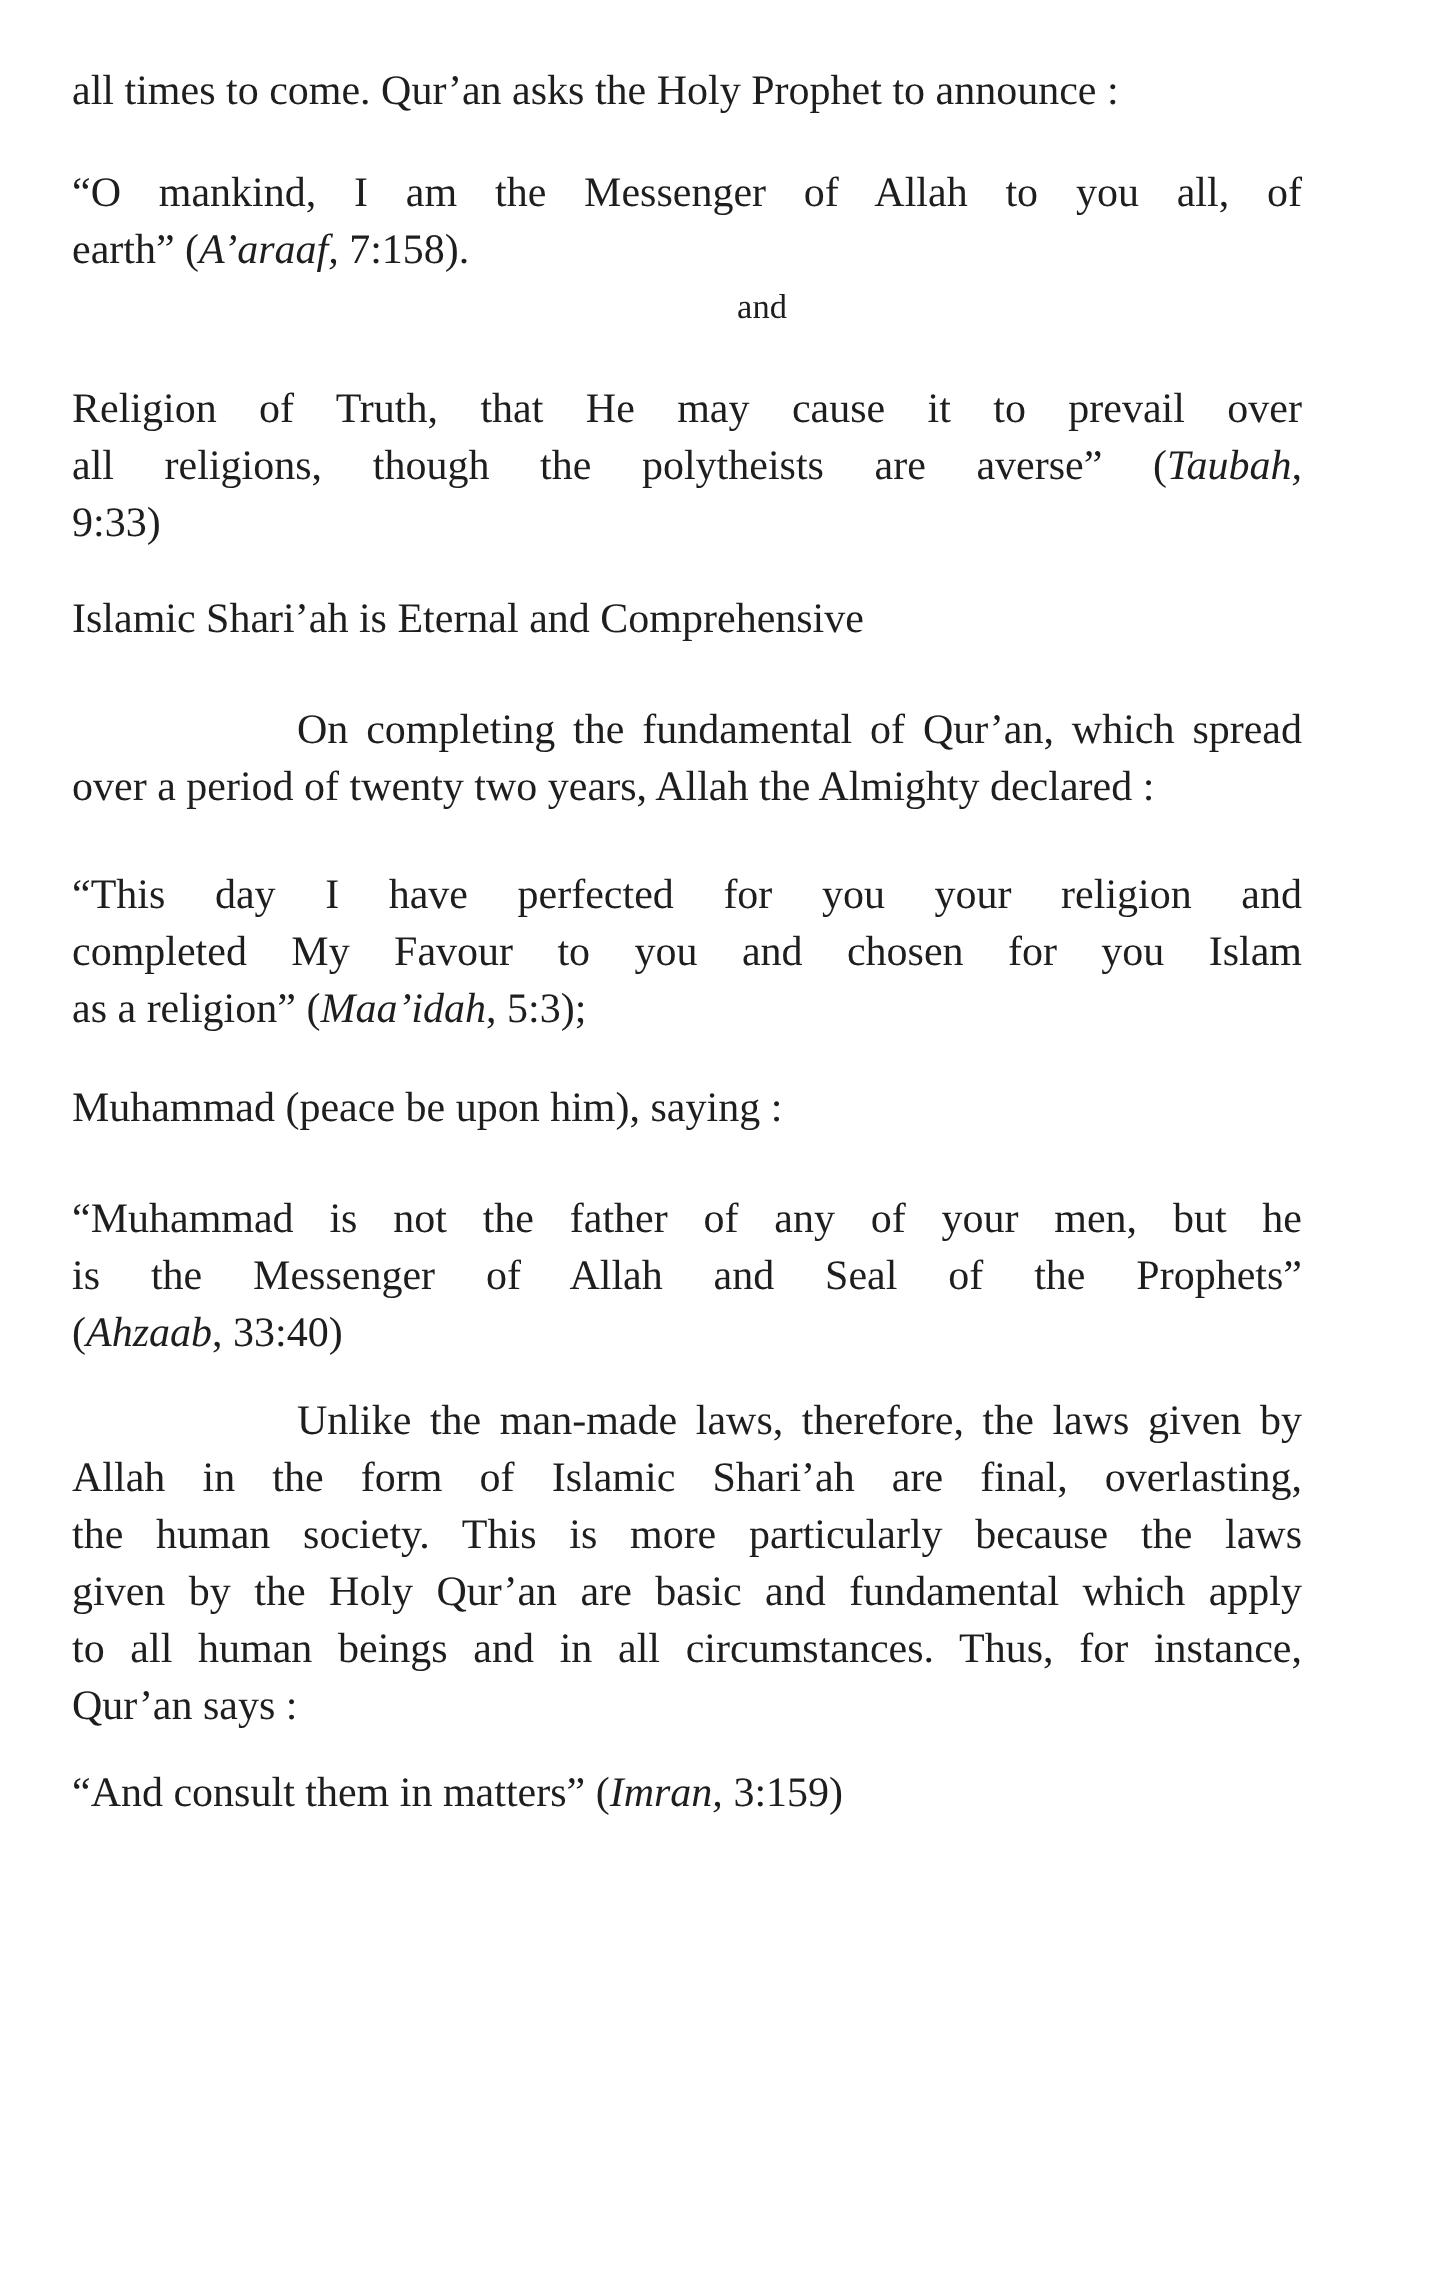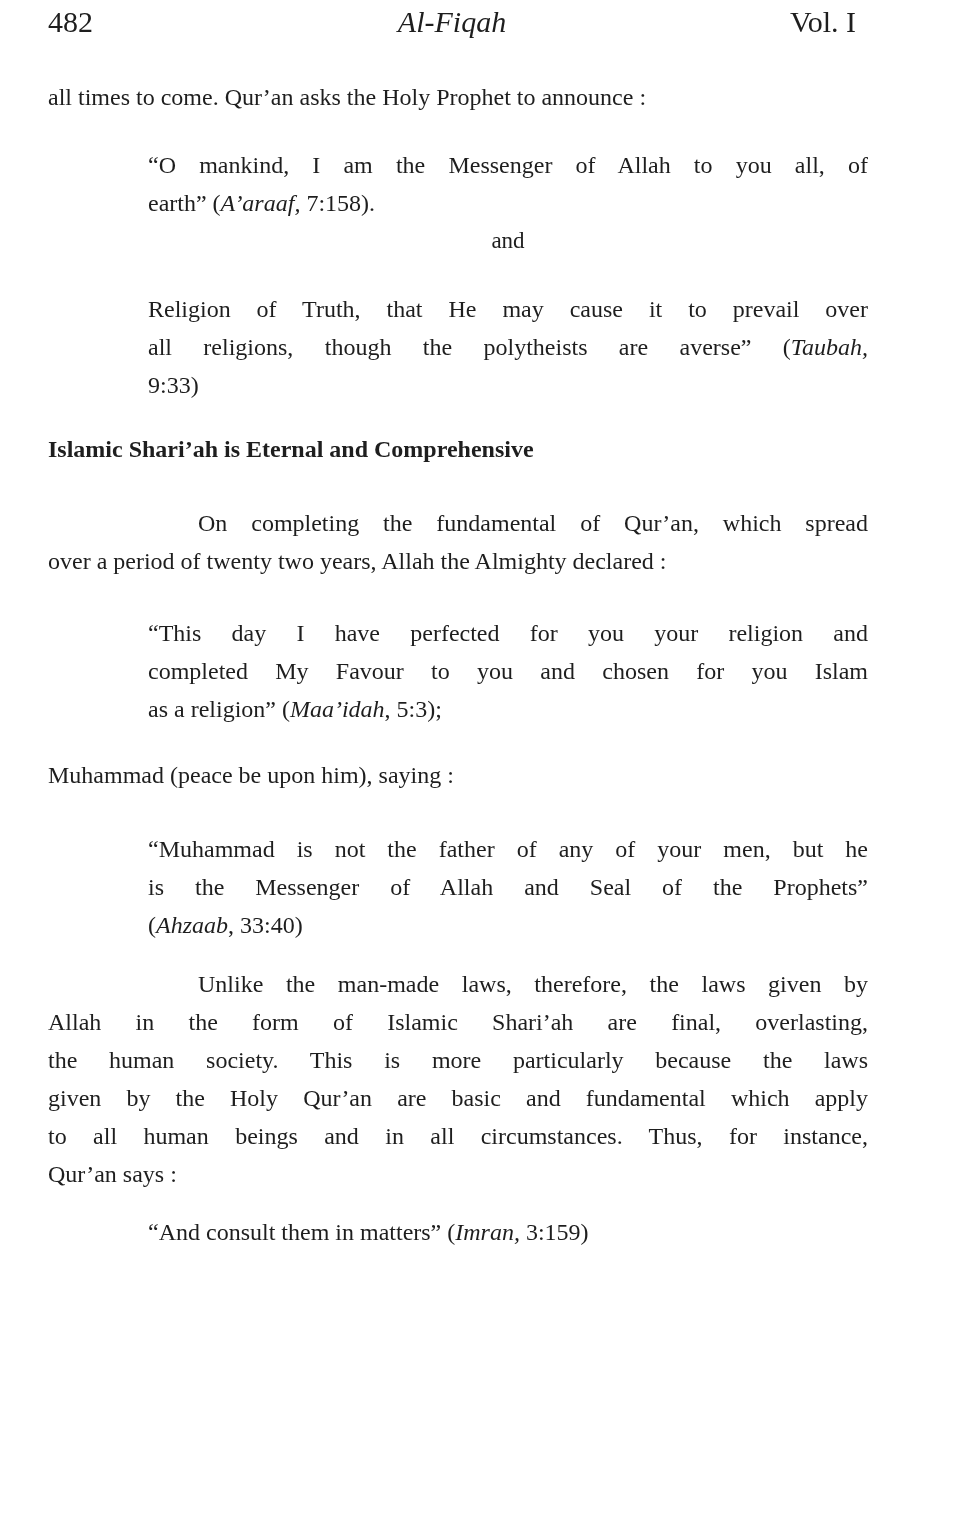--- a/index.html
+++ b/index.html
@@ -28,62 +28,57 @@
     align-items: baseline;
     font-size: 30px;
     line-height: 36px;
     padding-right: 12px;
   }
   .header .pg-num { text-align: left; }
   .header .title  { text-align: center; font-style: italic; }
   .header .vol    { text-align: right; }
   
   .block {
-    font-size: 24px;
+    font-size: 28px;
     line-height: 38px;
   }
   .jline { text-align: justify; text-align-last: justify; }
   .jline.last { text-align-last: left; }
   .it { font-style: italic; }
-  .quote { margin-left: 100px; }
+  .quote { }
   .indent-first .jline:first-child { text-indent: 150px; }
   .connector {
     margin-left: 100px;
     text-align: center;
     font-size: 23px;
     line-height: 38px;
   }
   .heading {
-    font-weight: bold;
-    font-size: 24px;
+    font-weight: normal;
+    font-size: 28px;
     line-height: 38px;
   }
   
   .b-p1     { margin-top: 38px; }
   .b-quote1 { margin-top: 30px; }
   .b-and    { margin-top: 0; }
   .b-quote2 { margin-top: 30px; }
   .b-head   { margin-top: 26px; }
   .b-p2     { margin-top: 36px; }
   .b-quote3 { margin-top: 34px; }
   .b-p3     { margin-top: 28px; }
   .b-quote4 { margin-top: 36px; }
   .b-p4     { margin-top: 21px; }
   .b-quote5 { margin-top: 20px; }
 </style>
 </head>
 <body>
 
 <div class="page">
 
-  <div class="header">
-    <span class="pg-num">482</span>
-    <span class="title">Al-Fiqah</span>
-    <span class="vol">Vol. I</span>
-  </div>
 
   <div class="block b-p1">
       <div class="jline last">all times to come. Qur’an asks the Holy Prophet to announce :</div>
     </div>
 
   <div class="block quote b-quote1">
       <div class="jline">“O mankind, I am the Messenger of Allah to you all, of</div>
       <div class="jline last"><span>earth” (</span><span class="it">A’araaf,</span><span> 7:158).</span></div>
     </div>
 

